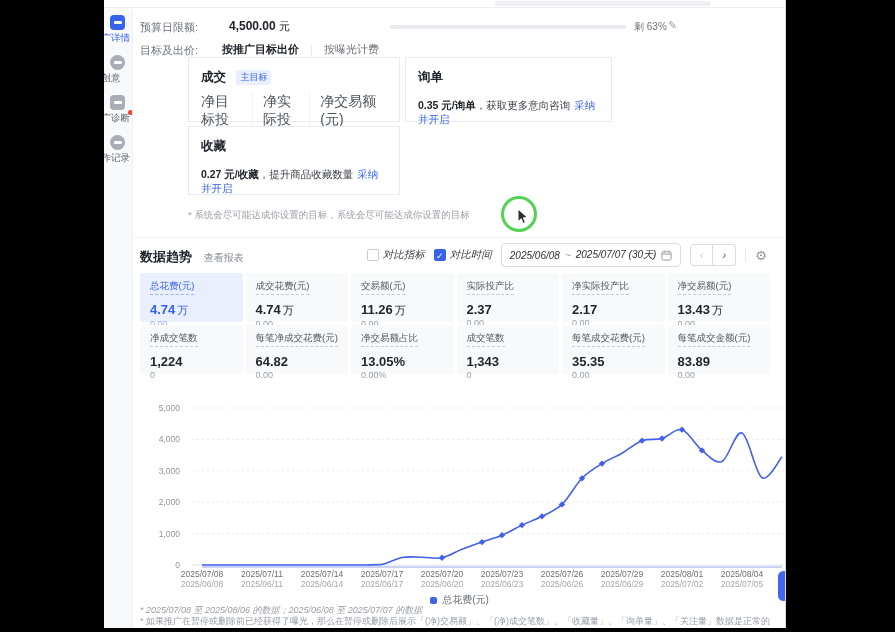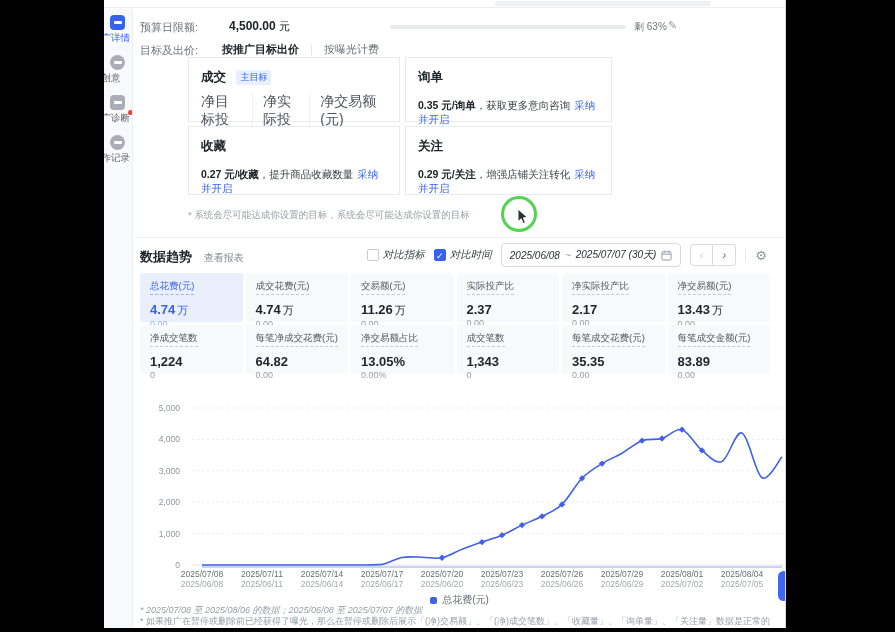--- a/index.html
+++ b/index.html
@@ -205,26 +205,20 @@
       </div>
     </div>
 
     <div class="goal-card" id="card-fav">
       <span class="goal-title">收藏</span>
       <div class="goal-desc">
         <b>0.27 元/收藏</b><span>，提升商品收藏数量</span><span class="adopt-link">采纳并开启</span>
       </div>
     </div>
 
-    <div class="goal-card" id="card-follow">
-      <span class="goal-title">关注</span>
-      <div class="goal-desc">
-        <b>0.29 元/关注</b><span>，增强店铺关注转化</span><span class="adopt-link">采纳并开启</span>
-      </div>
-    </div>
 
     <div class="goal-note">* 系统会尽可能达成你设置的目标，系统会尽可能达成你设置的目标</div>
 
     <div class="click-ring">
       <svg width="12" height="16" viewBox="0 0 12 16">
         <path d="M1,0 L1,12.5 L4.2,9.8 L6.2,14.6 L8.4,13.6 L6.4,8.9 L10.4,8.4 Z" fill="#2b2f36" stroke="#fff" stroke-width="1"></path>
       </svg>
     </div>
 
     <div class="section-divider"></div>

